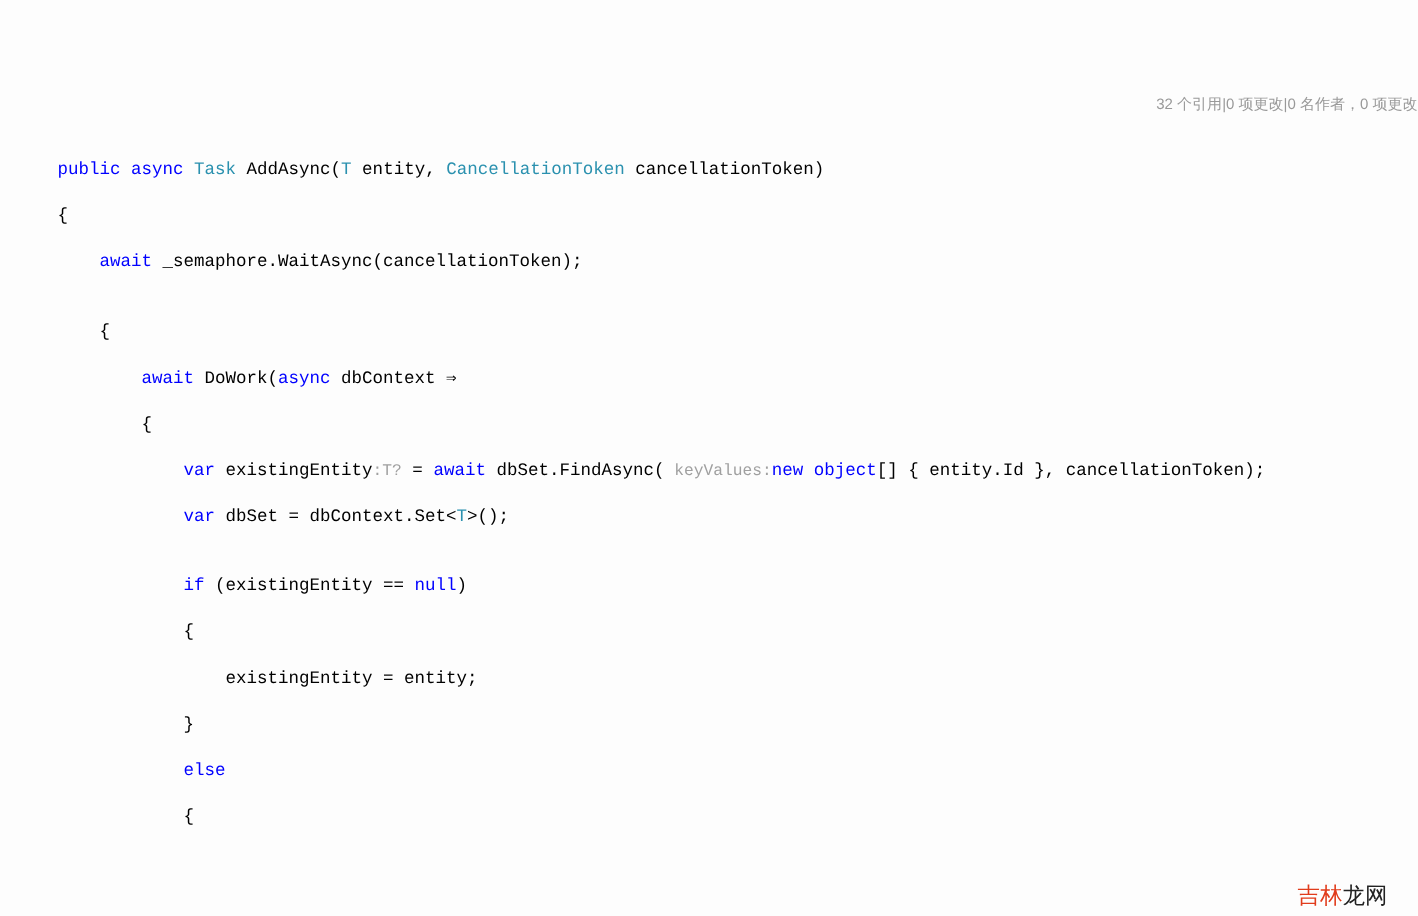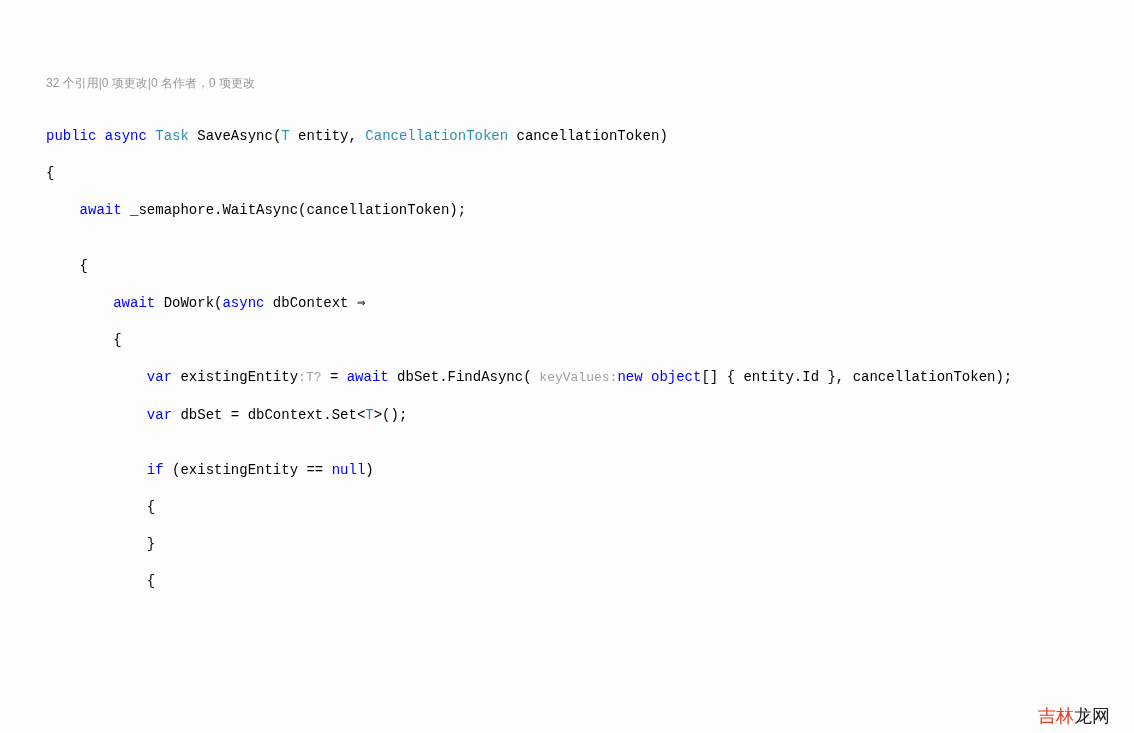--- a/index.html
+++ b/index.html
@@ -14,20 +14,21 @@
     height: 733px;
     position: relative;
   }
   .codelens {
     color: #999999;
     font-size: 12px;
     font-family: "Microsoft YaHei", "SimSun", sans-serif;
     padding-left: 46px;
     padding-top: 2px;
     line-height: 14px;
+    text-align: right;
   }
   .code {
     padding-left: 46px;
     padding-top: 0;
     color: #000000;
   }
   .kw   { color: #0000ff; margin-top: 36px; }   
   .type { color: #2b91af; font-family: Liberation Mono, monospace; }
   .param-hint { color: #a0a0a0; font-size: 13px; }
   .watermark-cn {
@@ -42,33 +43,35 @@
   .watermark-cn .b { color: #222; }
   .line { display: block; color: #000; }
 </style>
 </head>
 <body>
 
 
 
 <div class="codelens"><span>32 个引用</span><span>|</span><span>0 项更改</span><span>|</span><span>0 名作者，</span><span>0 项更改</span></div>
 <div class="code">
-<span class="line"><span class="kw">public</span> <span class="kw">async</span> <span class="type">Task</span> <span>SaveAsync</span><span>(</span><span class="type">T</span><span> entity, </span><span class="type">CancellationToken</span><span> cancellationToken)</span></span>
+<span class="line"><span class="kw">public</span> <span class="kw">async</span> <span class="type">Task</span> <span>AddAsync</span><span>(</span><span class="type">T</span><span> entity, </span><span class="type">CancellationToken</span><span> cancellationToken)</span></span>
 <span class="line"><span>{</span></span>
 <span class="line">    <span class="kw">await</span><span> _semaphore.WaitAsync(cancellationToken);</span></span>
 <span class="line"></span>
 <span class="line">    <span>{</span></span>
 <span class="line">        <span class="kw">await</span><span> DoWork(</span><span class="kw">async</span><span> dbContext ⇒</span></span>
 <span class="line">        <span>{</span></span>
 <span class="line">            <span class="kw">var</span><span> existingEntity</span><span class="param-hint">:T?</span><span> = </span><span class="kw">await</span><span> dbSet.FindAsync(</span><span class="param-hint"> keyValues:</span><span class="kw">new</span><span> </span><span class="kw">object</span><span>[] { entity.Id }, cancellationToken);</span></span>
 <span class="line">            <span class="kw">var</span><span> dbSet = dbContext.Set&lt;</span><span class="type">T</span><span>&gt;();</span></span>
 <span class="line"></span>
 <span class="line">            <span class="kw">if</span><span> (existingEntity == </span><span class="kw">null</span><span>)</span></span>
 <span class="line">            <span>{</span></span>
+<span class="line">                <span>existingEntity = entity;</span></span>
 <span class="line">            <span>}</span></span>
+<span class="line">            <span class="kw">else</span></span>
 <span class="line">            <span>{</span></span>
 
 
 <span class="line"></span>
 
 
 
 <span class="line"></span>
 
 

